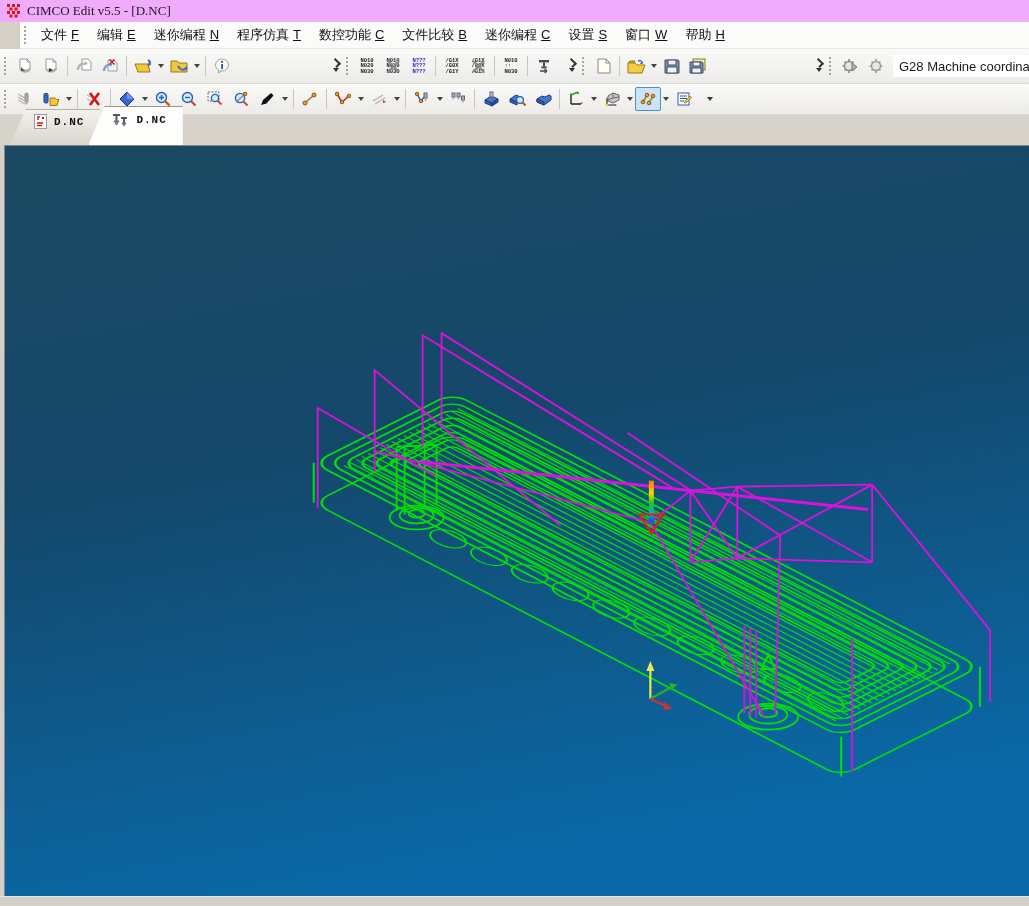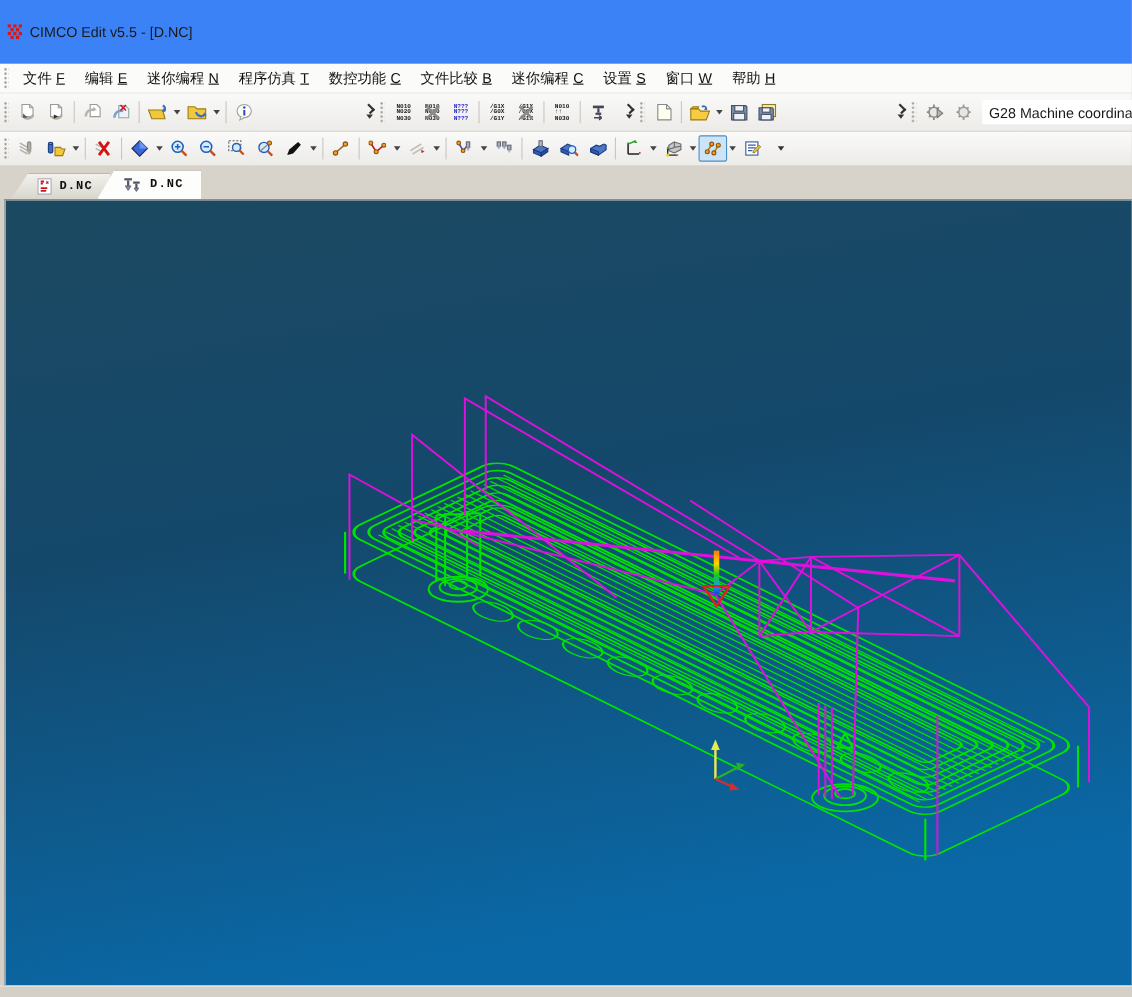--- a/index.html
+++ b/index.html
@@ -1,26 +1,26 @@
 <!DOCTYPE html>
 <html style="--toolpath-green: #00e204; --rapid-magenta: #de10de; --bg-top: #1c4961; --bg-bottom: #0a68a6; --axis-z: #e8e850; --axis-x: #d03030; --axis-y: #28b028;"><head>
 <meta charset="utf-8">
 <style>
   html,body{margin:0;padding:0;}
   body{width:1029px;height:906px;overflow:hidden;background:#d4d0c8;
        font-family:"Liberation Sans",sans-serif;-webkit-font-smoothing:antialiased;}
   .window{width:1029px;height:906px;display:flex;flex-direction:column;background:#d4d0c8;}
 
   
-  .titlebar{height:22px;background:#3b82f6;display:flex;align-items:center;padding:18px 6px;flex:0 0 auto;}
+  .titlebar{height:22px;background:#f0abfc;display:flex;align-items:center;padding:0 6px;flex:0 0 auto;font-family:Liberation Serif, serif;}
   .title-text{font-size:13px;color:#1a1a1a;margin-left:6px;}
 
   
   .menubar{height:26px;background:#fbfbfa;display:flex;align-items:center;flex:0 0 auto;
-           border-bottom:1px solid #eceae6;font-size:13px;color:#111;}
+           border-bottom:1px solid #eceae6;font-size:13px;color:#111;margin-left:20px;}
   .menu-item{padding:3px 9px;cursor:default;white-space:nowrap;}
   .mn{text-decoration:underline;margin-left:4px;}
 
   
   .tb{background:linear-gradient(#fafaf9,#ecebe8);display:flex;align-items:center;flex:0 0 auto;
       border-bottom:1px solid #dcdad5;}
   .tb1{height:34px;} .tb2{height:30px;}
   .tbgroup{display:flex;align-items:center;height:100%;}
   .handle{width:5px;height:20px;margin:0 4px 0 3px;
           background-image:radial-gradient(#a9a499 1px,transparent 1.2px);background-size:4px 4px;}
@@ -40,21 +40,21 @@
   .nc-ic{font-family:"Liberation Mono",monospace;font-size:5.5px;line-height:5.5px;white-space:pre-line;
          color:#1a1a1a;text-align:left;font-weight:bold;}
   .nc-ic.blue{color:#2626c8;}
   .xover{position:absolute;left:6px;top:5px;}
   .combo{flex:1;height:22px;background:#fff;display:flex;align-items:center;padding-left:6px;
          font-size:13px;color:#1a1a1a;white-space:nowrap;overflow:hidden;margin-left:4px;}
   .g1{width:342px;} .g2{width:236px;} .g3{width:247px;} .g4{flex:1;min-width:0;}
 
   
   .tabbar{height:30px;background:#d7d3cb;display:flex;align-items:flex-end;padding-left:10px;flex:0 0 auto;}
-  .tab{height:23px;display:flex;align-items:center;gap:7px;padding:0 16px 0 24px;
+  .tab{height:23px;display:flex;align-items:center;gap:7px;padding:0 16px 12px 24px;
        font-family:"Liberation Mono",monospace;font-size:11px;font-weight:bold;letter-spacing:1px;color:#111;
        clip-path:polygon(16px 0,100% 0,100% 100%,0 100%);position:relative;margin-top:36px;}
   .tab.inactive{background:linear-gradient(#f2f1ec,#d9d6cd);border-top:1px solid #b5b2a8;}
   .tab.active{background:#fdfdfc;height:26px;z-index:2;margin-left:-12px;
               border-top:1px solid #9a978d;box-shadow:1px 0 0 #9a978d inset;}
 
   
   .viewport{flex:1;margin-left:4px;position:relative;border-top:1px solid #7f8a90;border-left:1px solid #7f8a90;
             overflow:hidden;}
   .viewport svg{position:absolute;inset:0;width:100%;height:100%;}

